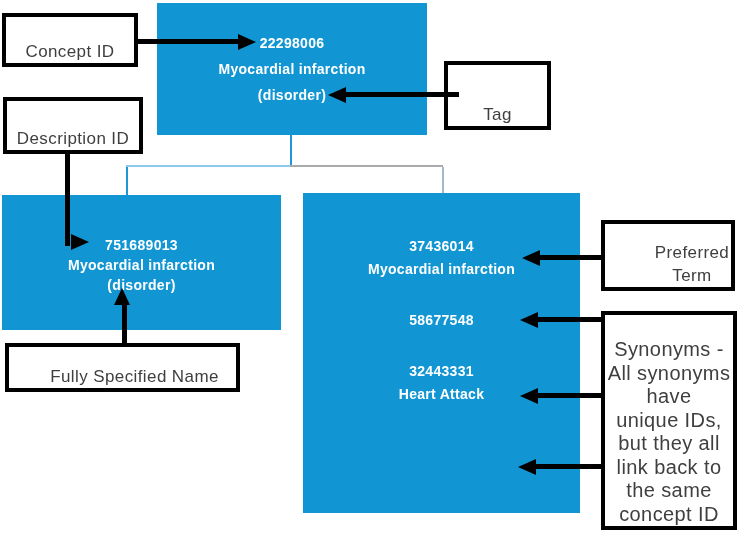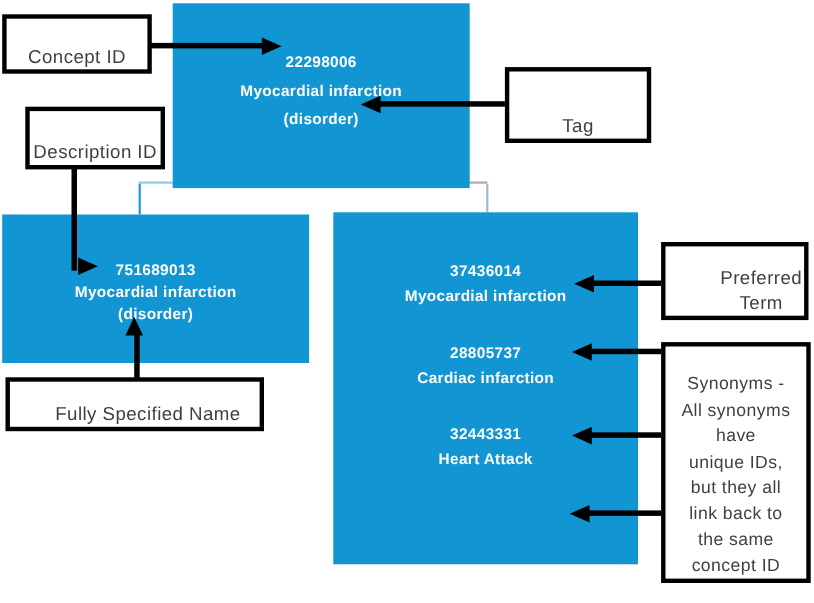--- a/index.html
+++ b/index.html
@@ -15,21 +15,21 @@
   
   .blue-box {
     position: absolute;
     background: #1296d3;
     color: #ffffff;
     font-weight: bold;
     text-align: center;
     letter-spacing: 0.3px;
   }
   .blue-box .line { font-size: 14px; }
-  #concept-box { left: 157px; top: 3px; width: 270px; height: 168px; padding-top: 40px; }
+  #concept-box { left: 157px; top: 3px; width: 270px; height: 132px; padding-top: 27px; }
   #concept-box .line { line-height: 26px; }
   #fsn-blue-box { left: 2px; top: 195px; width: 279px; height: 135px; padding-top: 40px; }
   #fsn-blue-box .line-id { line-height: 22px; }
   #fsn-blue-box .line { line-height: 20px; }
   #desc-blue-box { left: 303px; top: 193px; width: 277px; height: 320px; padding-top: 42px; }
   #desc-blue-box .entry { margin-bottom: 28px; }
   #desc-blue-box .line { line-height: 23px; }
   
   .label-box {
     position: absolute;
@@ -38,26 +38,26 @@
     color: #3f3f3f;
     font-size: 17px;
     letter-spacing: 0.4px;
     display: flex;
     align-items: flex-end;
     justify-content: center;
     text-align: center;
     line-height: 23px;
   }
   #concept-id-label   { left: 2px;   top: 13px;  width: 136px; height: 54px; }
-  #description-id-label { left: 3px; top: 97px;  width: 127px; height: 57px; margin-left: 20px; }
-  #tag-label          { left: 459px; top: 61px;  width: 133px; height: 69px; }
+  #description-id-label { left: 3px; top: 97px;  width: 140px; height: 57px; }
+  #tag-label          { left: 444px; top: 61px;  width: 107px; height: 69px; }
   #fsn-label          { left: 5px;   top: 343px; width: 235px; height: 49px; padding-left: 24px; }
   #preferred-label    { left: 601px; top: 220px; width: 134px; height: 71px; padding-left: 48px; }
   #synonyms-label     { left: 601px; top: 311px; width: 136px; height: 219px;
-                        font-size: 16px; line-height: 23.5px; white-space: pre-line; }
+                        font-size: 20px; line-height: 23.5px; white-space: pre-line; }
   
   .arrow-line { position: absolute; background: #000000; }
   .head { position: absolute; width: 0; height: 0; }
   .head-right { border-top: 8px solid transparent; border-bottom: 8px solid transparent; border-left: 18px solid #000; }
   .head-left  { border-top: 8px solid transparent; border-bottom: 8px solid transparent; border-right: 18px solid #000; }
   .head-up    { border-left: 8px solid transparent; border-right: 8px solid transparent; border-bottom: 17px solid #000; }
   
   .conn { position: absolute; }
 </style>
 </head>
@@ -82,22 +82,21 @@
     <div class="line">Myocardial infarction</div>
     <div class="line">(disorder)</div>
   </div>
 
   <div class="blue-box" id="desc-blue-box">
     <div class="entry">
       <div class="line">37436014</div>
       <div class="line">Myocardial infarction</div>
     </div>
     <div class="entry">
-      <div class="line">28805737</div>
-      <div class="line">Cardiac infarction</div>
+      <div class="line">58677548</div>
     </div>
     <div class="entry">
       <div class="line">32443331</div>
       <div class="line">Heart Attack</div>
     </div>
   </div>
 
   <div class="label-box" id="concept-id-label">
     <span>Concept ID</span>
   </div>

